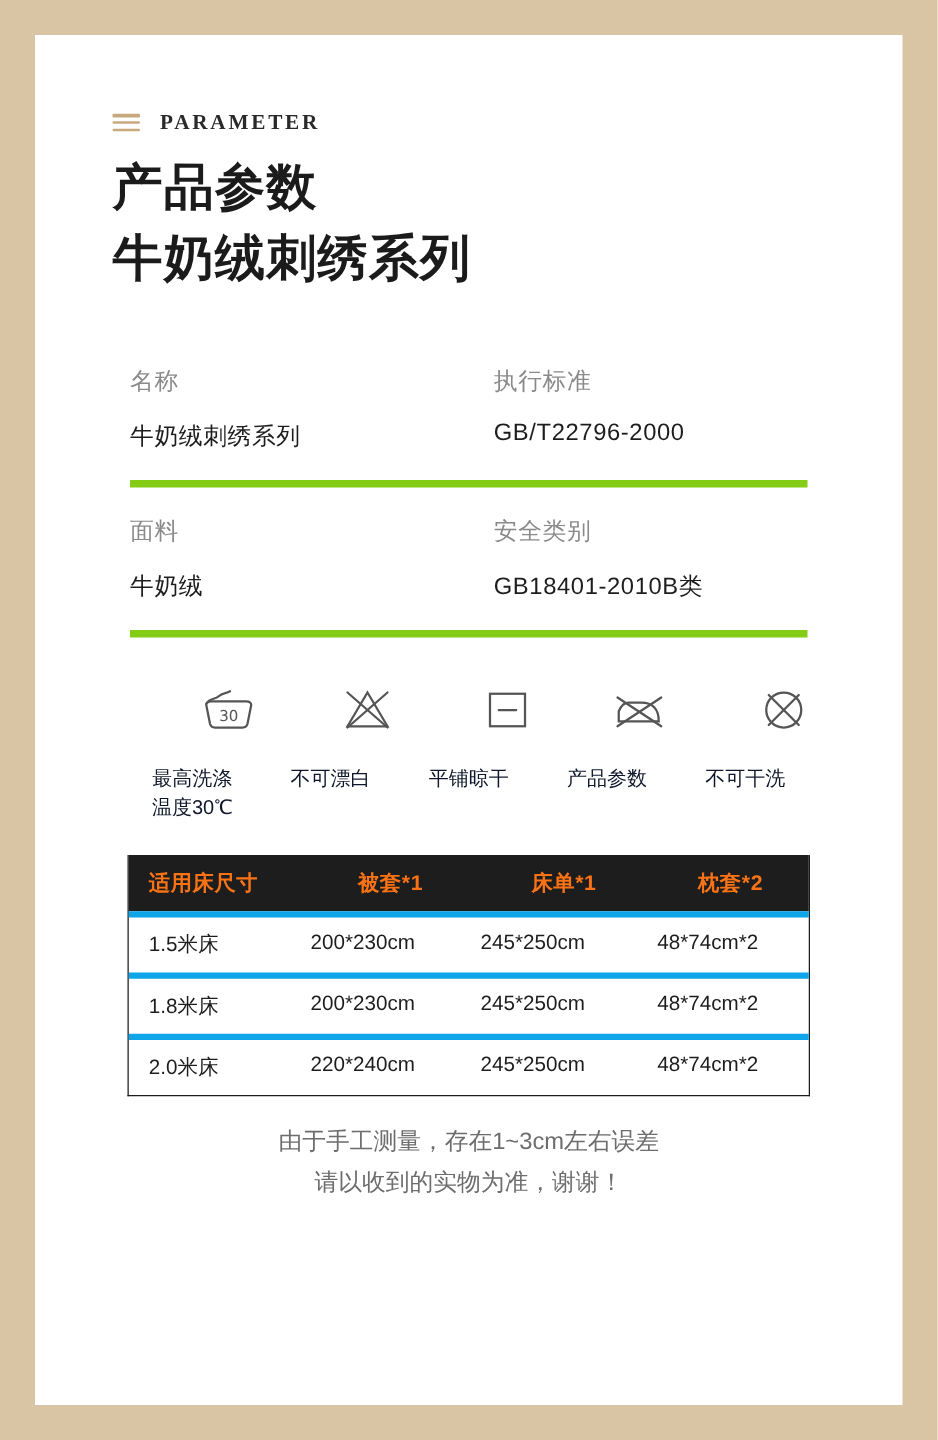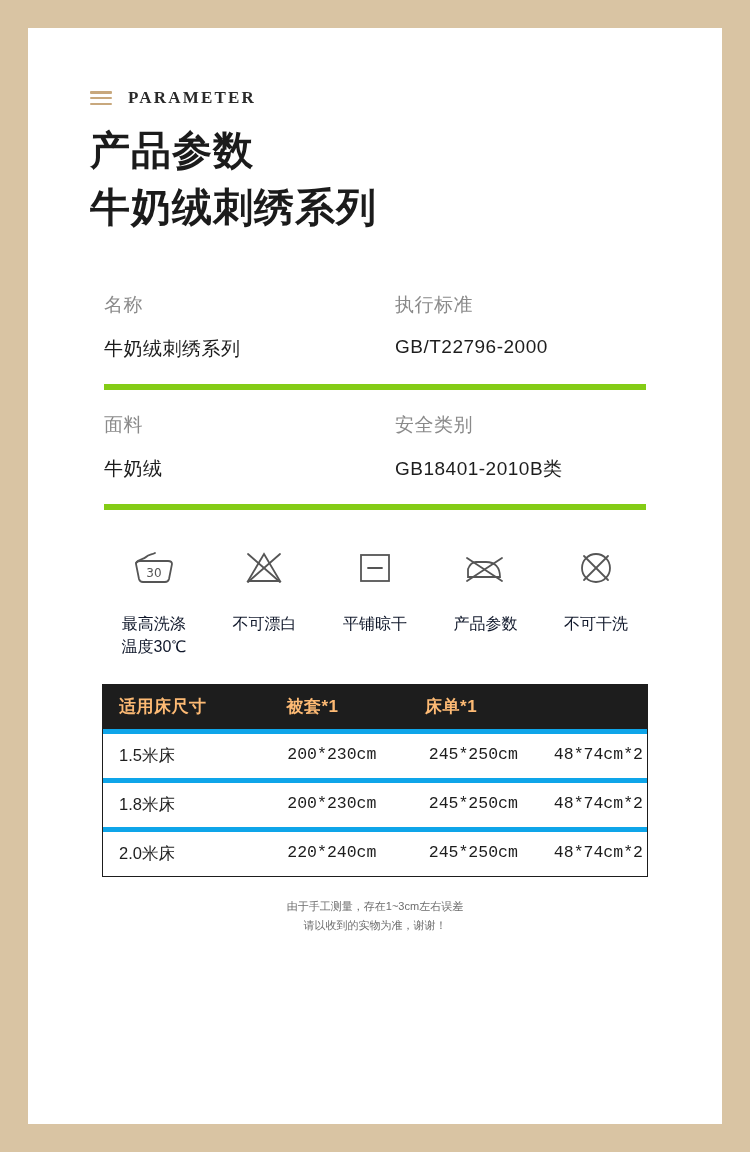--- a/index.html
+++ b/index.html
@@ -95,72 +95,72 @@
     margin: 34px 12px 0 12px;
   }
   .care-item {
     width: 19%;
     text-align: center;
   }
   .care-glyph {
     height: 46px;
     display: flex;
     align-items: center;
-    justify-content: center;
+    justify-content: flex-end;
   }
   .care-label {
     margin-top: 22px;
     font-size: 16px;
     color: #0f172a;
     line-height: 1.45;
   }
 
   
   .size-table {
     margin: 26px 12px 0 12px;
     border: 1px solid #1d1d1d;
     border-top: none;
   }
   .size-head {
     display: flex;
     background: #1d1d1d;
-    color: #fdba74;
+    color: #f97316;
   }
   .size-head div {
     padding: 11px 4px;
     font-size: 17px;
     font-weight: 700;
     text-align: center;
     letter-spacing: 0.5px;
   }
   .size-row {
     display: flex;
     border-top: 5px solid #0ea5e9;
   }
   .size-row:first-of-type { border-top: none; }
   .size-row div {
     padding: 11px 4px;
     font-size: 16.5px;
-    text-align: right;
+    text-align: left;
     color: #1d1d1d;
-    font-family: Liberation Mono, monospace;
+    font-family: Liberation Sans, sans-serif;
   }
   .c0 { width: 26%; }
   .c1 { width: 25%; }
   .c2 { width: 26%; }
   .c3 { width: 23%; }
   .size-row .c0 { font-family: "Liberation Sans", sans-serif; text-align: left; padding-left: 16px; }
   .size-head .c0 { text-align: left; padding-left: 16px; }
 
   
   .footnote {
     margin-top: 20px;
     text-align: center;
     color: #6d6d6d;
-    font-size: 11px;
+    font-size: 19px;
     line-height: 1.75;
   }
 </style>
 </head>
 <body>
 
 <div class="page">
   <div class="inner">
 
     <div class="eyebrow">
@@ -263,20 +263,21 @@
         <div class="care-label">不可干洗</div>
       </div>
 
     </div>
 
     <div class="size-table">
       <div class="size-head">
         <div class="c0">适用床尺寸</div>
         <div class="c1">被套*1</div>
         <div class="c2">床单*1</div>
+        <div class="c3">枕套*2</div>
       </div>
 
       <div class="size-row">
         <div class="c0">1.5米床</div>
         <div class="c1">200*230cm</div>
         <div class="c2">245*250cm</div>
         <div class="c3">48*74cm*2</div>
       </div>
 
       <div class="size-row">

